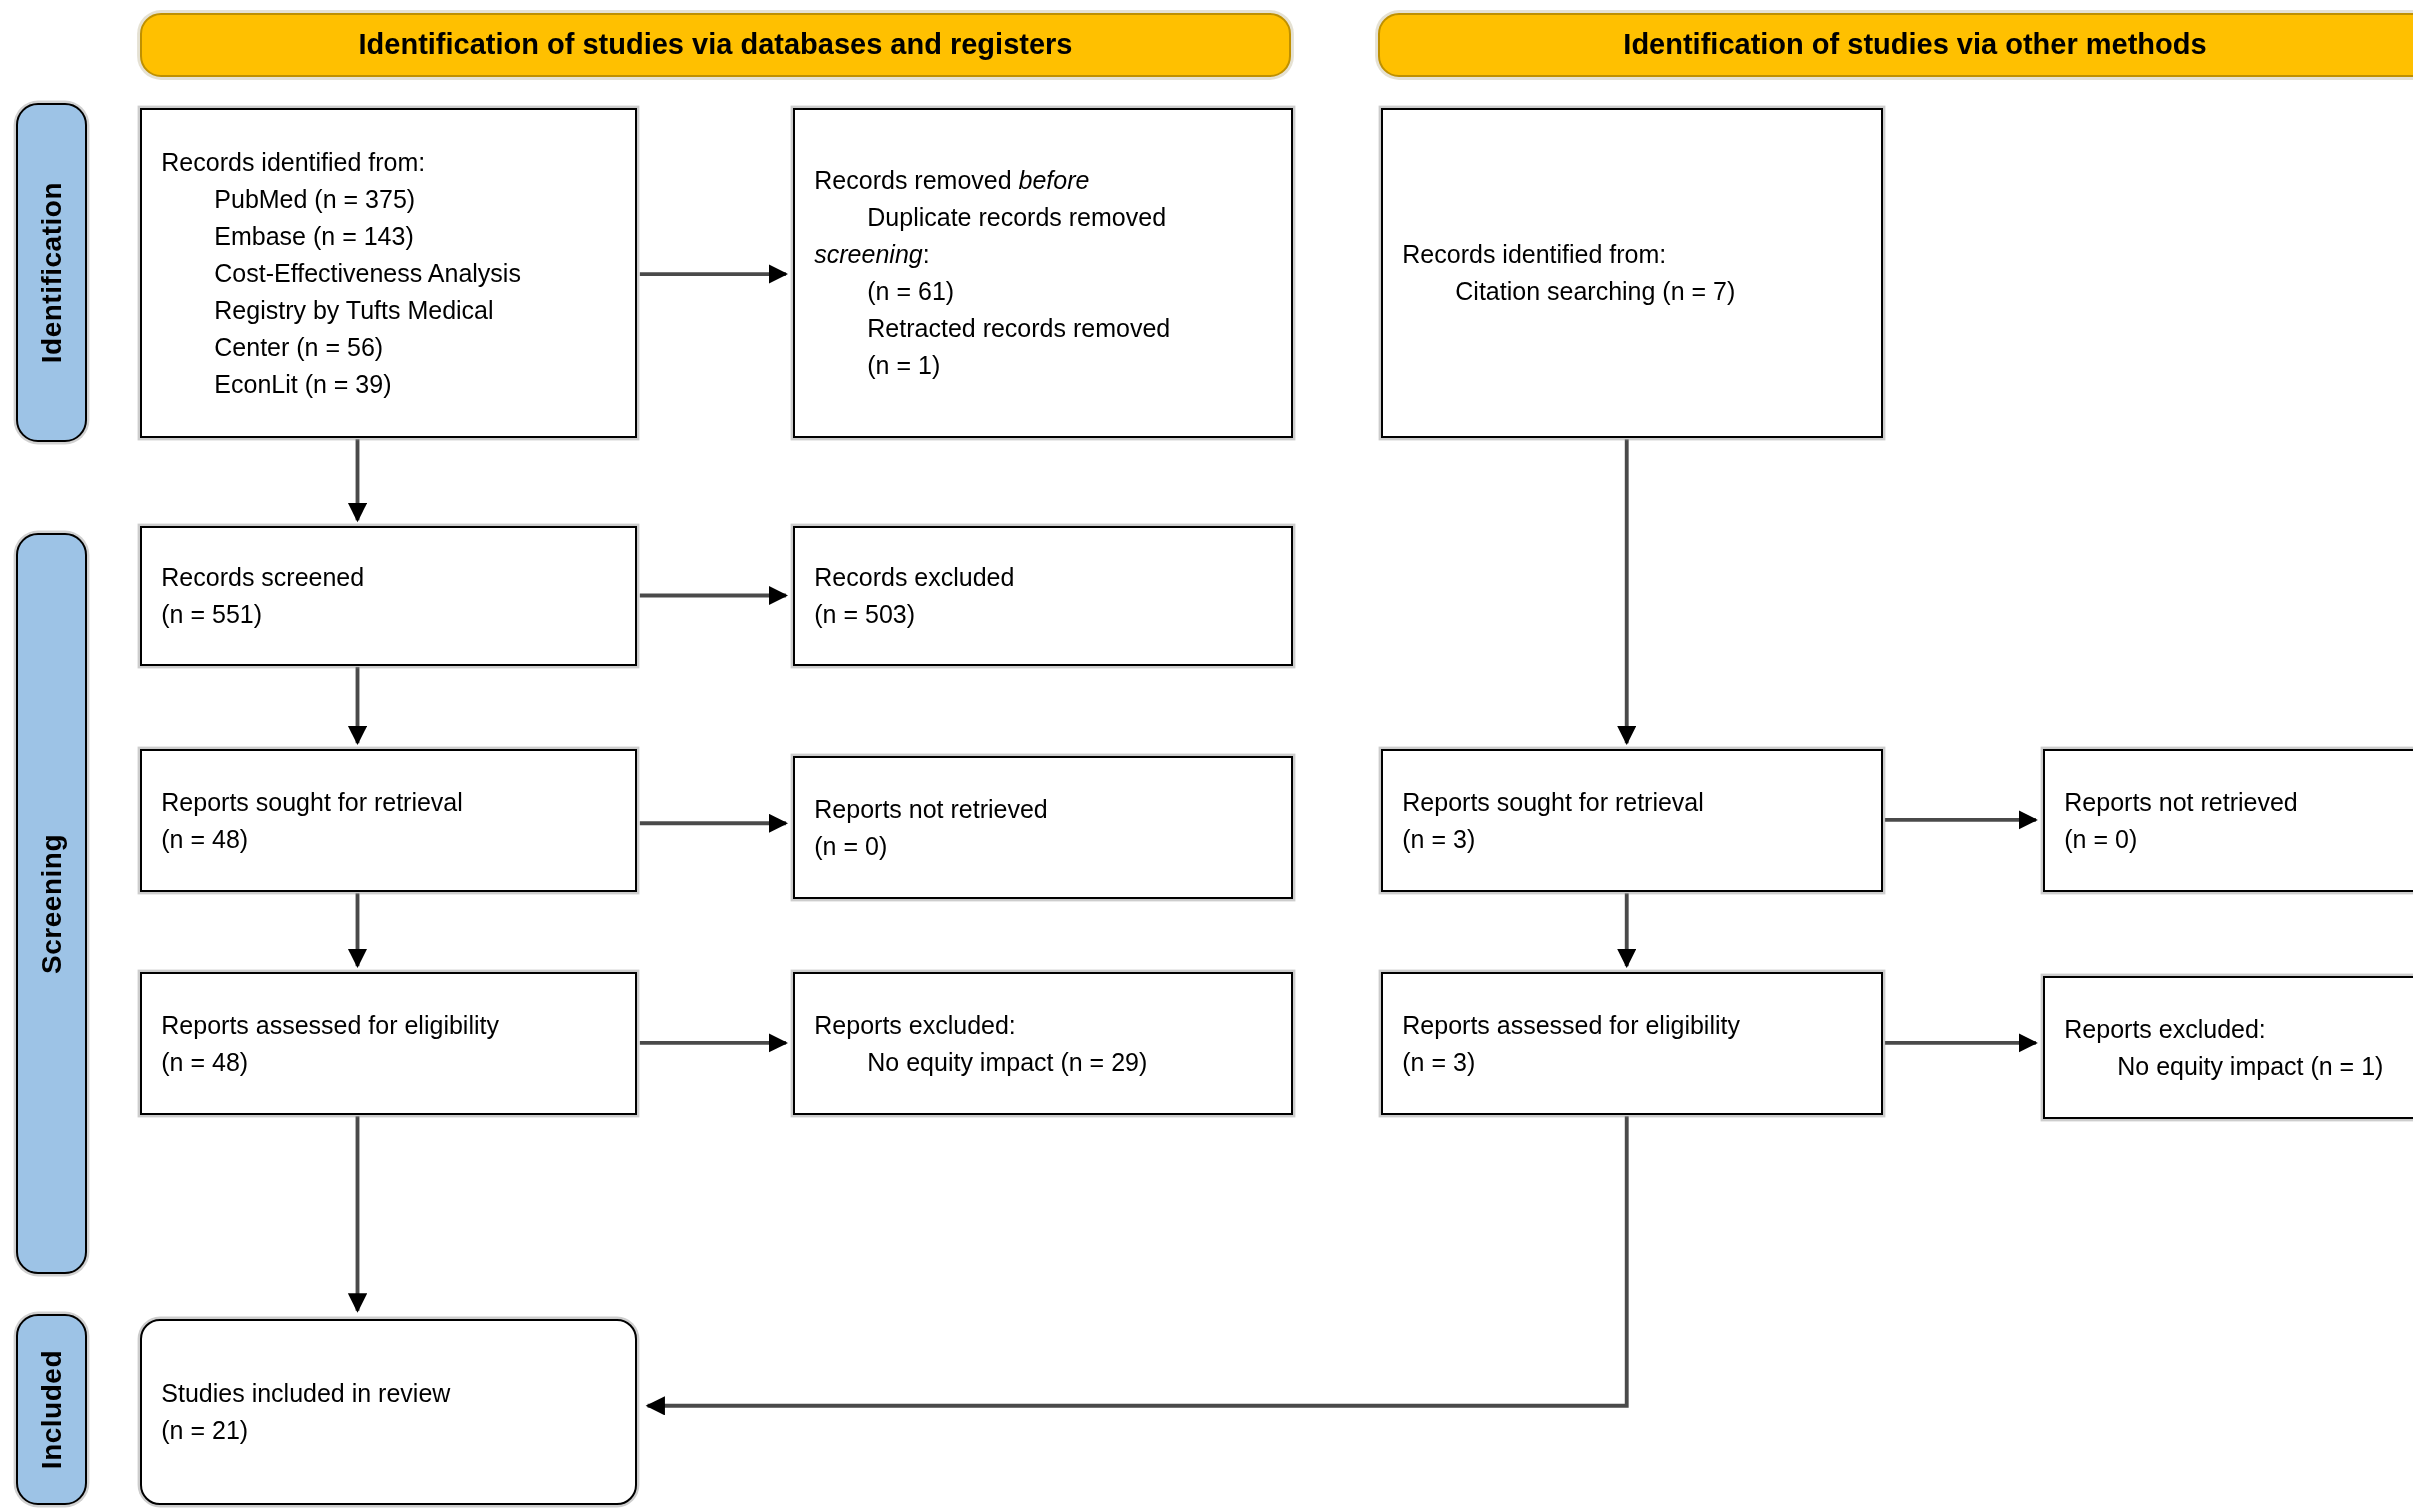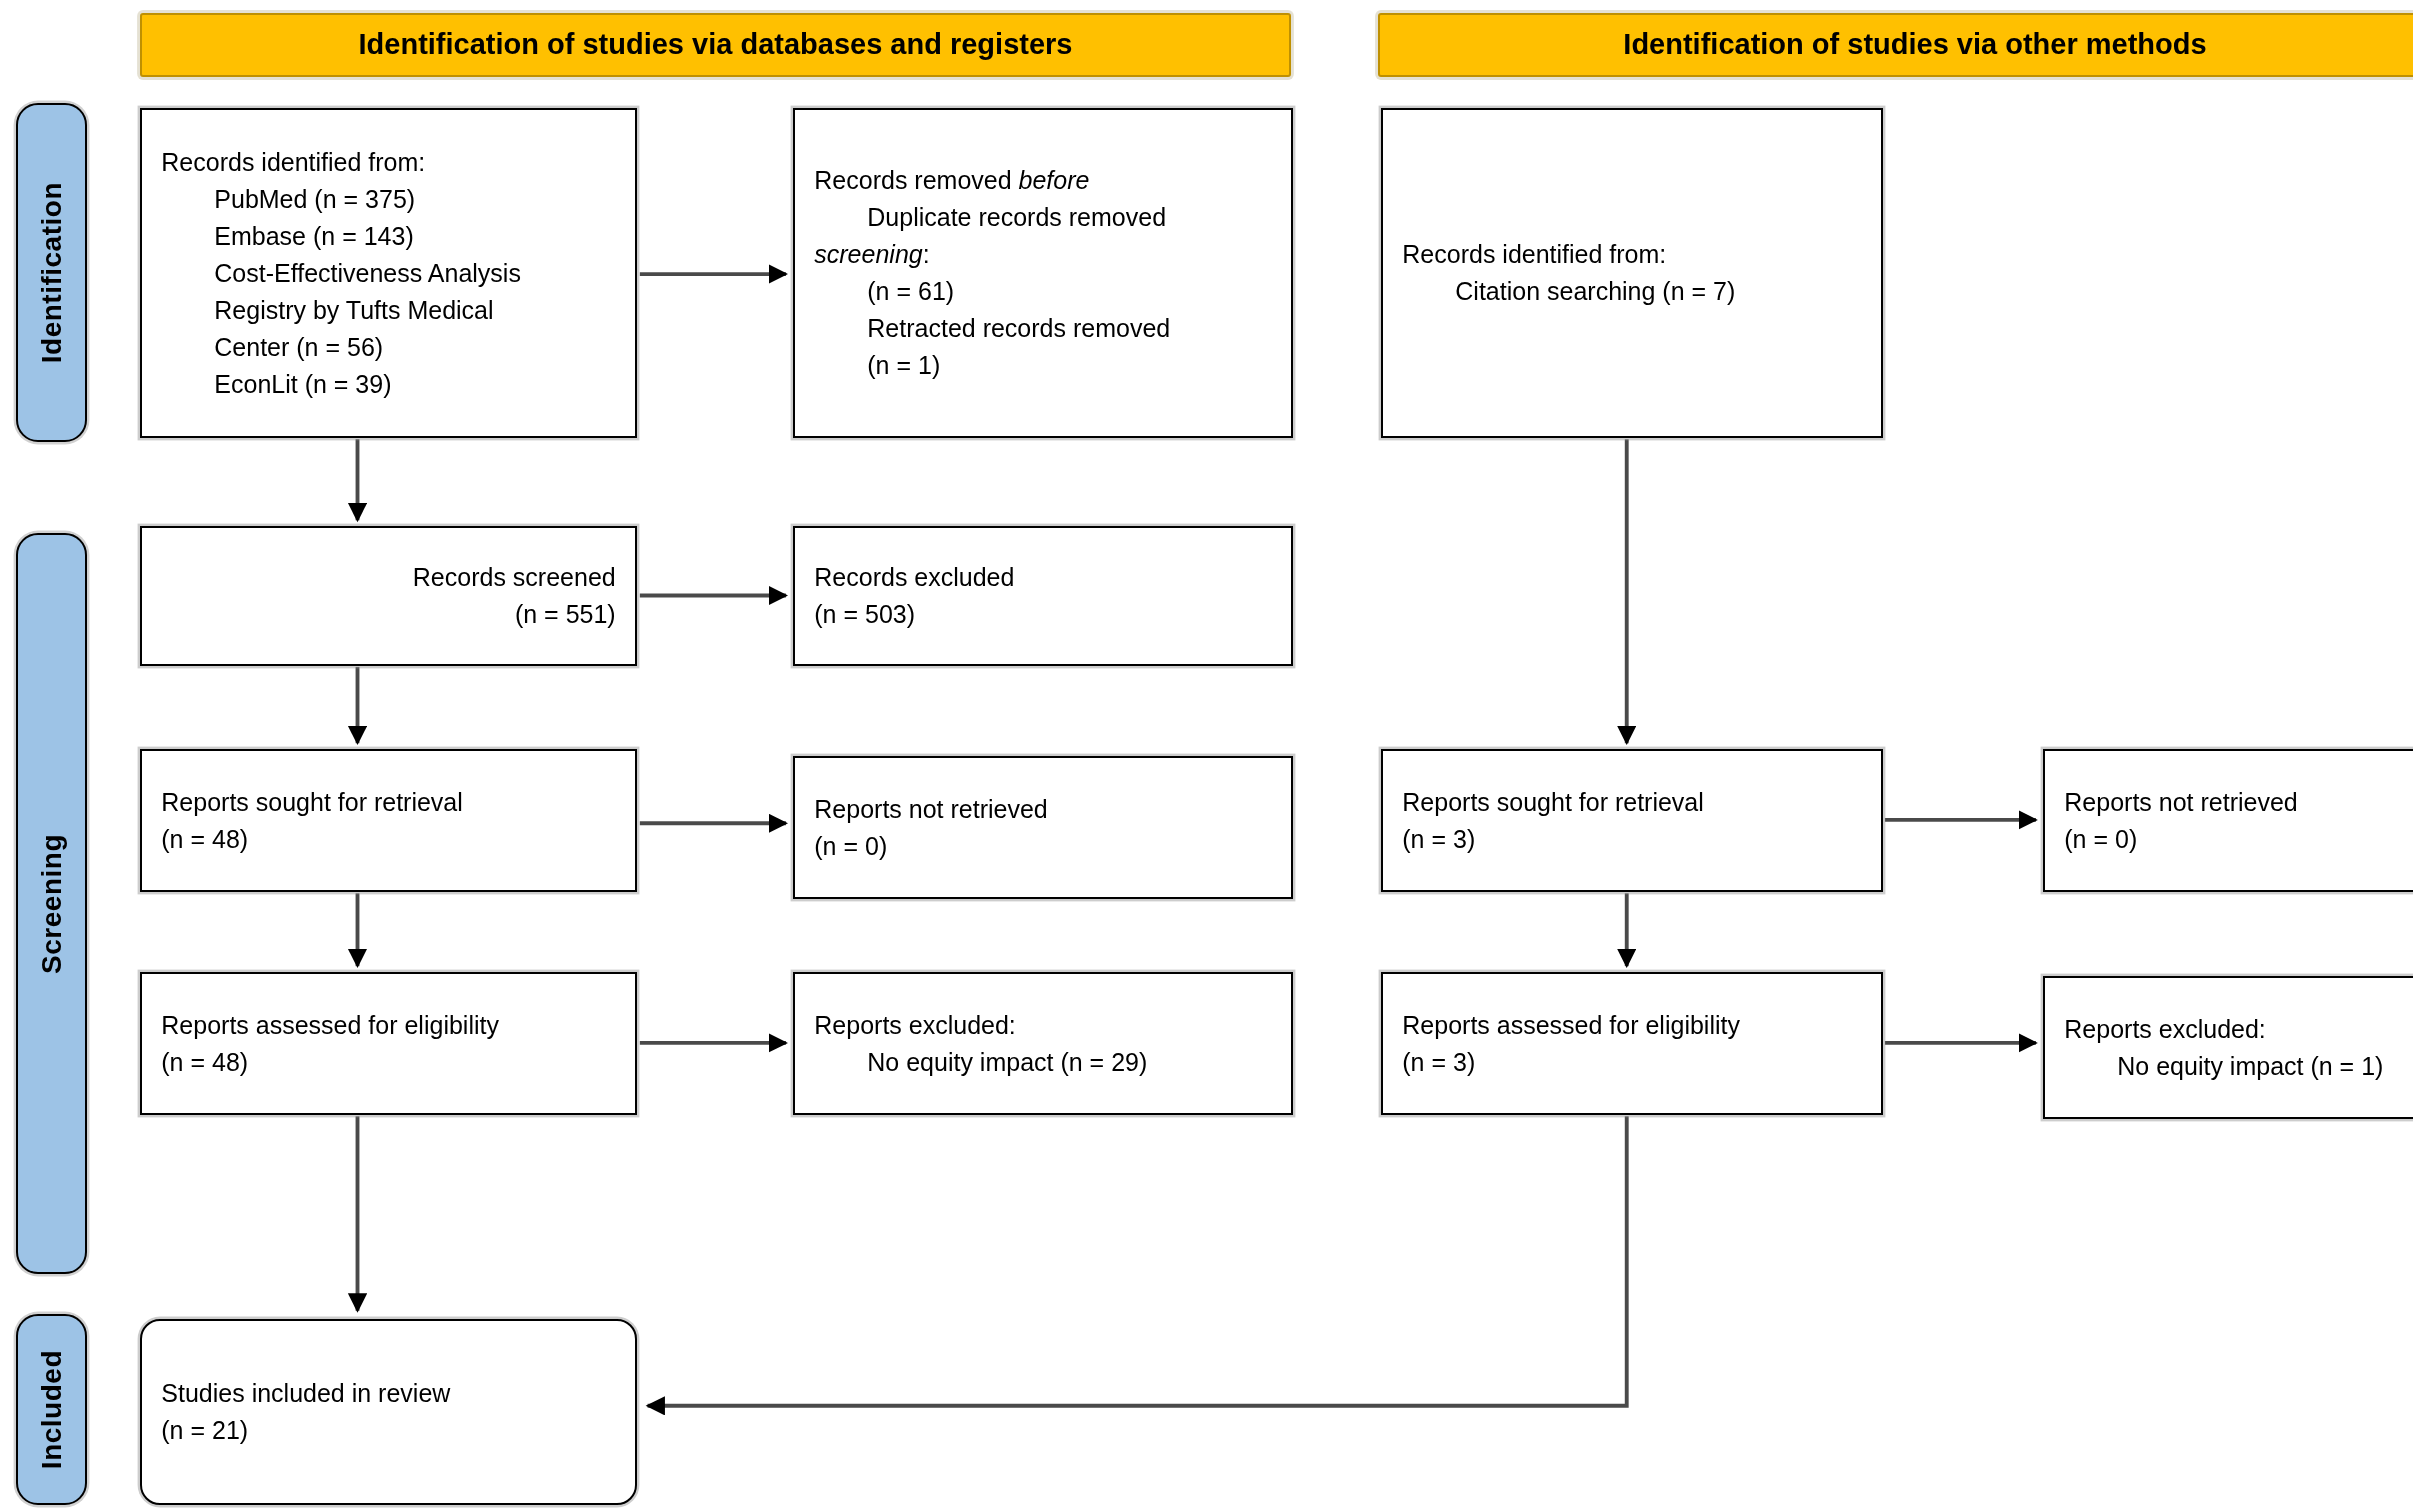--- a/index.html
+++ b/index.html
@@ -6,21 +6,21 @@
   .page {
     position: relative; width: 2462px; height: 1511px; background: #ffffff;
     font-family: "Liberation Sans", "DejaVu Sans", sans-serif; color: #000;
   }
 
   
   .banner {
     position: absolute; box-sizing: border-box;
     background: var(--banner-fill, #FFC000);
     border: 2.9px solid var(--banner-border, #BF9000);
-    border-radius: 3px;
+    border-radius: 21px;
     box-shadow: 0 0 0 2.9px rgba(180, 168, 130, 0.35);
     display: flex; align-items: center; justify-content: center;
     font-weight: bold; font-size: 29px;
   }
   #banner-left  { left: 140px;  top: 12.6px; width: 1151px; height: 64px; }
   #banner-right { left: 1378px; top: 12.6px; width: 1074px; height: 64px; }
 
   
   .stage {
     position: absolute; box-sizing: border-box;
@@ -45,21 +45,21 @@
     box-shadow: 0 0 0 2.4px rgba(145, 145, 145, 0.45);
     display: flex; flex-direction: column; justify-content: center;
     padding: 13.5px 19.3px; font-size: 25px; line-height: 37px;
   }
   .fbox .line { white-space: nowrap; }
   .fbox .line.ind { padding-left: 53px; }
 
   #box-records-identified-databases { left: 140px;  top: 108px;  width: 497px; height: 330px; }
   #box-records-removed              { left: 793px; top: 108px;  width: 500px; height: 330px; }
   #box-records-identified-other     { left: 1381px; top: 108px;  width: 502px; height: 330px; }
-  #box-records-screened             { left: 140px;  top: 526px; width: 497px; height: 140px; align-items: flex-end; }
+  #box-records-screened             { left: 140px;  top: 526px; width: 497px; height: 140px; }
   #box-records-excluded             { left: 793px; top: 526px; width: 500px; height: 140px; justify-content: center; }
   #box-reports-sought-databases     { left: 140px;  top: 749px; width: 497px; height: 143px; }
   #box-reports-not-retrieved-databases { left: 793px; top: 756px; width: 500px; height: 143px; }
   #box-reports-sought-other         { left: 1381px; top: 749px; width: 502px; height: 143px; }
   #box-reports-not-retrieved-other  { left: 2043px; top: 749px; width: 409px;  height: 143px; }
   #box-reports-assessed-databases   { left: 140px;  top: 972px; width: 497px; height: 143px; }
   #box-reports-excluded-databases   { left: 793px; top: 972px; width: 500px; height: 143px; }
   #box-reports-assessed-other       { left: 1381px; top: 972px; width: 502px; height: 143px; }
   #box-reports-excluded-other       { left: 2043px; top: 976px; width: 409px;  height: 143px; }
   #box-studies-included             { left: 140px;  top: 1319px; width: 497px; height: 186px; border-radius: 20px; }

